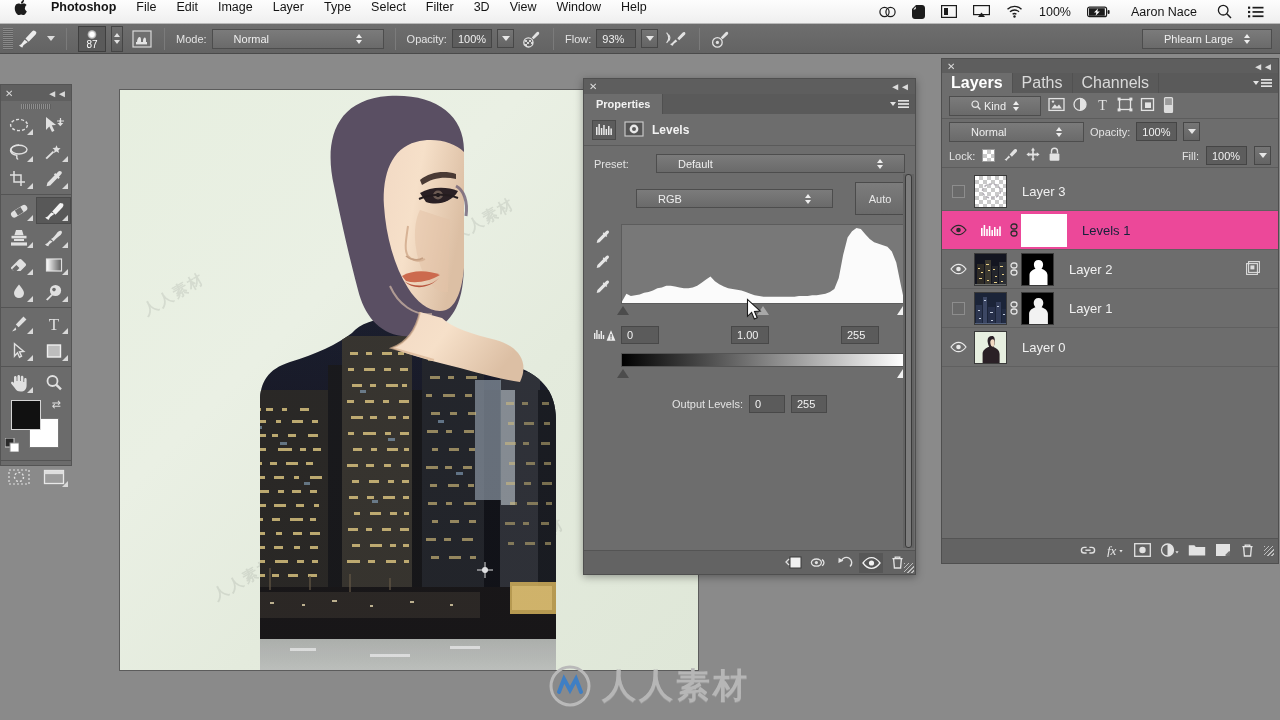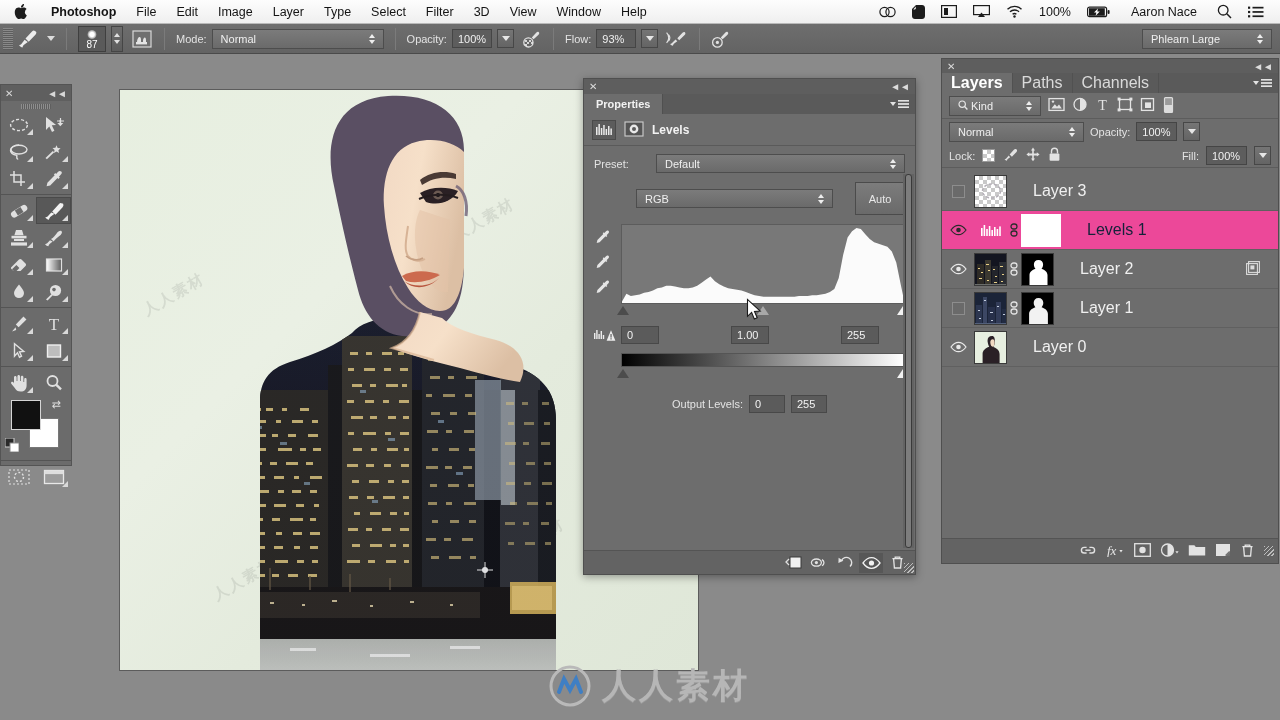--- a/index.html
+++ b/index.html
@@ -11,21 +11,21 @@
     color:#e8e8e8;
     -webkit-font-smoothing: none;
   }
   #app { position:relative; width:1280px; height:720px; }
 
   
   .macbar{
     position:absolute; left:0; top:0; width:1280px; height:24px;
     background:linear-gradient(#fdfdfd,#efefef);
     border-bottom:1px solid #b9b9b9;
-    display:flex; align-items:center; color:#141414; font-size:12.5px;
+    display:flex; color:#141414; font-size:12.5px;
   }
   .macbar .apple{ margin:0 14px 0 14px; font-size:15px; line-height:1; }
   .macbar .mi{ padding:0 10px; white-space:nowrap; }
   .macbar .mi.bold{ font-weight:bold; }
   .macbar .right{ margin-left:auto; display:flex; align-items:center; padding-right:8px; }
   .macbar .right .ri{ padding:0 8px; display:flex; align-items:center; }
   .macbar .right .user{ padding:0 12px; font-size:12.5px; }
   .svgico{ display:block; }
 
   
@@ -50,21 +50,21 @@
   .spin{ width:12px;height:26px;background:linear-gradient(#6d6d6d,#5c5c5c);
      border:1px solid #454545;display:flex;flex-direction:column;align-items:center;
      justify-content:center;gap:3px;}
   .spin i{ width:0;height:0;border-left:3px solid transparent;border-right:3px solid transparent;}
   .spin i.u{ border-bottom:4px solid #e0e0e0;}
   .spin i.d{ border-top:4px solid #e0e0e0;}
   .caret{ width:0;height:0;border-left:4px solid transparent;border-right:4px solid transparent;
      border-top:5px solid #dcdcdc; margin-left:3px;}
   .sel{
     background:linear-gradient(#7b7b7b,#6a6a6a); border:1px solid #4d4d4d;
-    height:20px; display:flex; align-items:center; padding:0 8px; color:#efefef;
+    height:20px; display:flex; align-items:center; padding:0 21px; color:#efefef;
     position:relative; min-width:40px;
   }
   .sel .arrows{ margin-left:auto; display:flex;flex-direction:column;gap:2px;padding-left:6px;}
   .sel .arrows i{width:0;height:0;border-left:3.5px solid transparent;border-right:3.5px solid transparent;}
   .sel .arrows i.u{border-bottom:4px solid #eee;}
   .sel .arrows i.d{border-top:4px solid #eee;}
   .fieldbox{ background:#5d5d5d; border:1px solid #454545; height:19px; min-width:40px;
      display:flex;align-items:center;padding:0 5px; color:#f0f0f0;}
   .dropbtn{ width:17px;height:19px;background:linear-gradient(#757575,#646464);
      border:1px solid #474747;display:flex;align-items:center;justify-content:center;}
@@ -175,21 +175,21 @@
      position:relative;}
   .lrow.selected{ background:#ec4899; }
   .lrow.selected .lname{ color:#14223a; }
   .eyecell{ width:32px; display:flex;align-items:center;justify-content:center;}
   .eyebox{ width:13px;height:13px;border:1px solid #8d8d8d;background:#6a6a6a;}
   .thumb{ width:33px;height:33px;border:1px solid #3a3a3a; background:#999; overflow:hidden;
      position:relative;}
   .link{ width:14px;display:flex;align-items:center;justify-content:center;color:#e2e2e2;font-size:11px;}
   .maskthumb{ width:33px;height:33px;border:1px solid #3a3a3a; overflow:hidden; position:relative;}
   .maskthumb.sel{ border:2px solid #fff; }
-  .lname{ margin-left:26px; font-size:16px; color:#f0f0f0;}
+  .lname{ margin-left:15px; font-size:13px; color:#f0f0f0;}
   .lfx{ position:absolute; right:18px; color:#d8d8d8; font-size:12px;}
   .l-foot{ position:absolute;left:0;bottom:0;width:100%;height:25px;background:#636363;
      border-top:1px solid #545454; display:flex;align-items:center;justify-content:flex-end;
      padding-right:4px; gap:9px;}
   .checker{
     background-image:
       linear-gradient(45deg,#c9c9c9 25%,transparent 25%,transparent 75%,#c9c9c9 75%),
       linear-gradient(45deg,#c9c9c9 25%,transparent 25%,transparent 75%,#c9c9c9 75%);
     background-size:8px 8px; background-position:0 0,4px 4px; background-color:#fff;
   }

